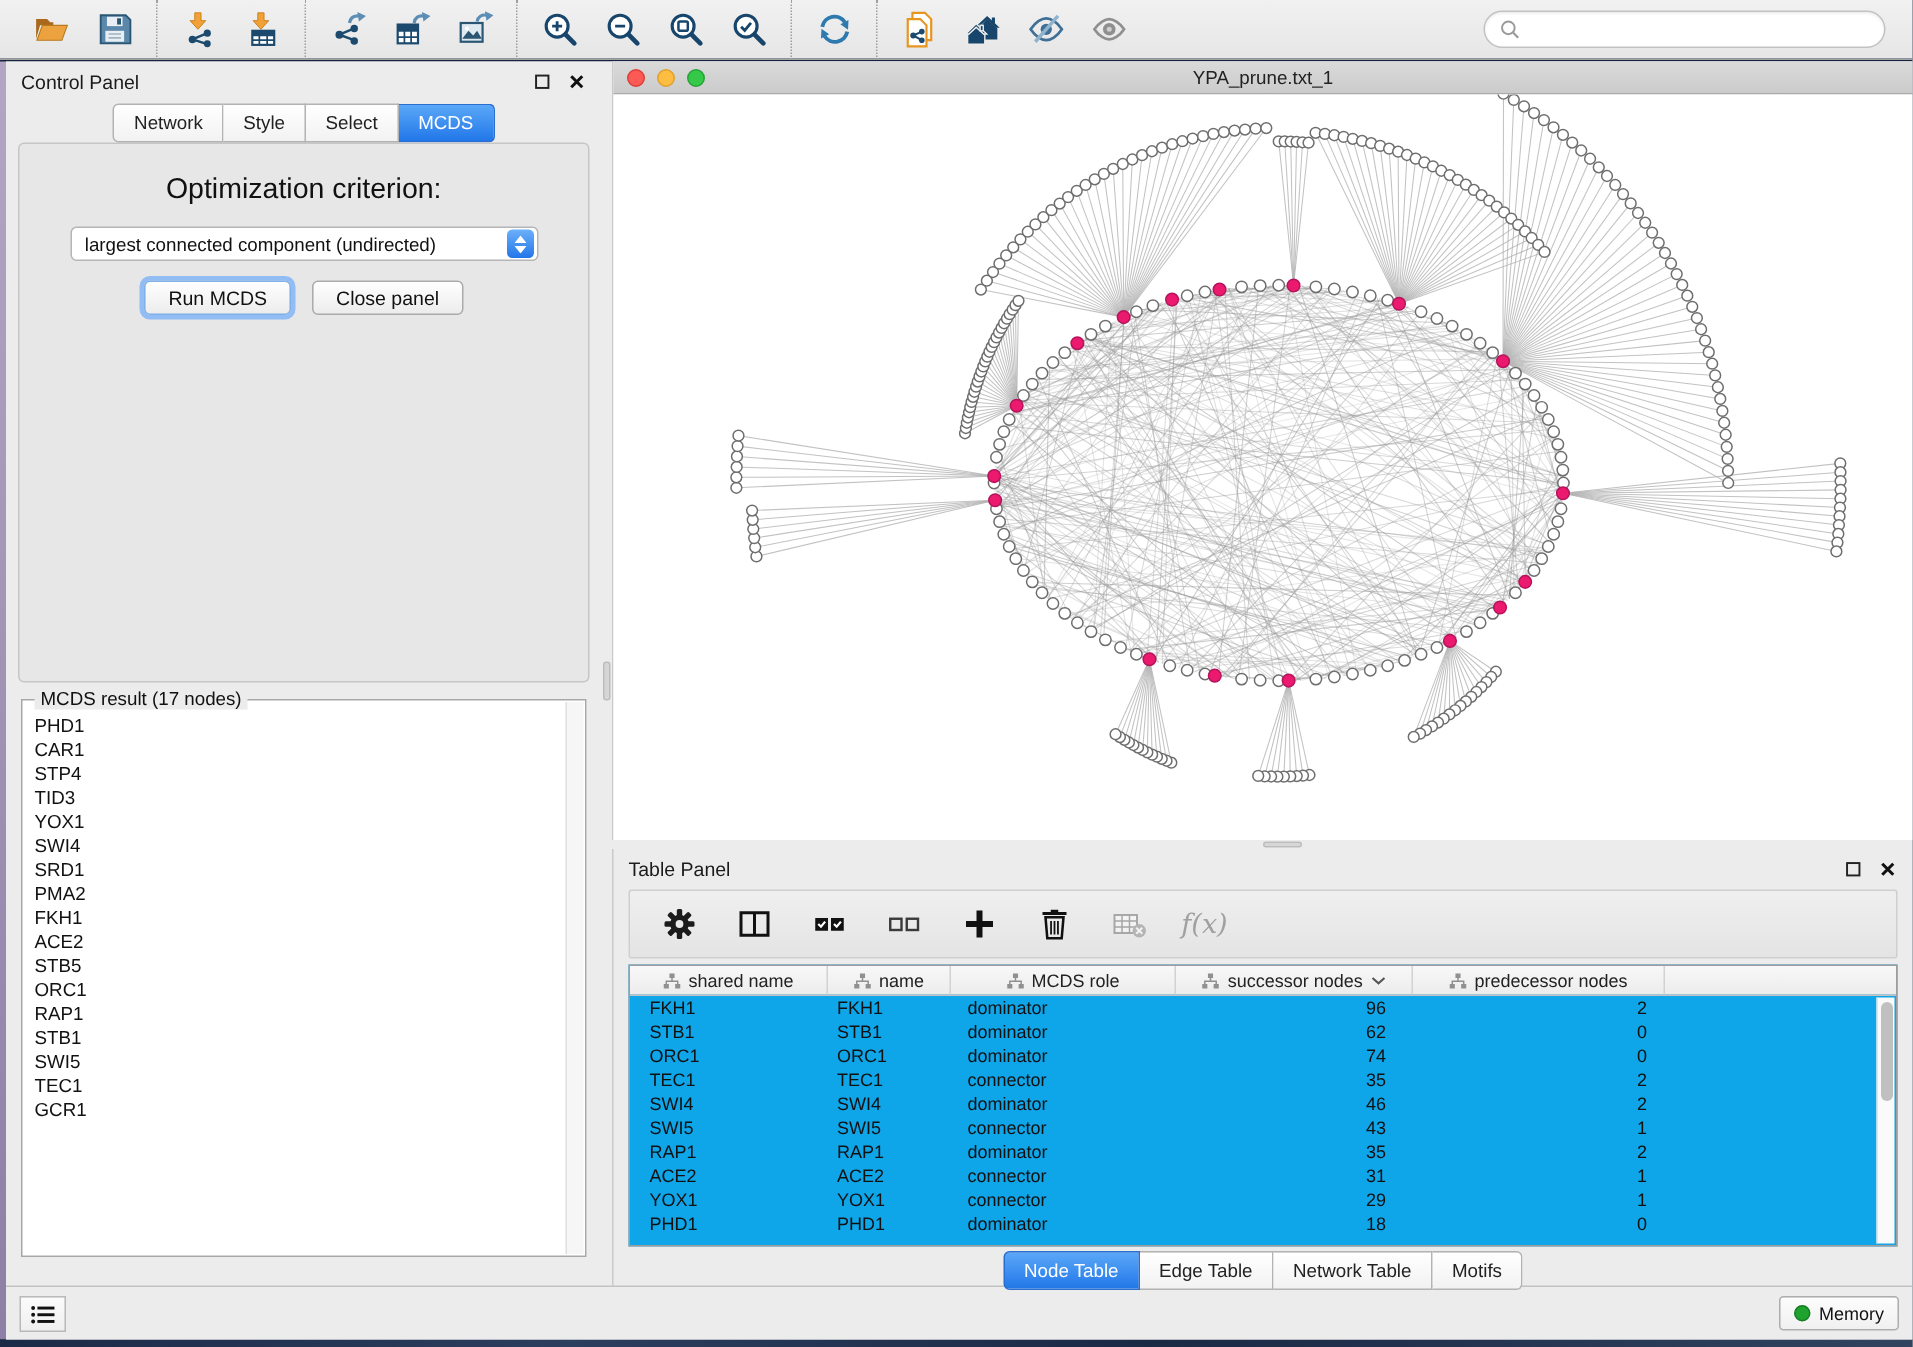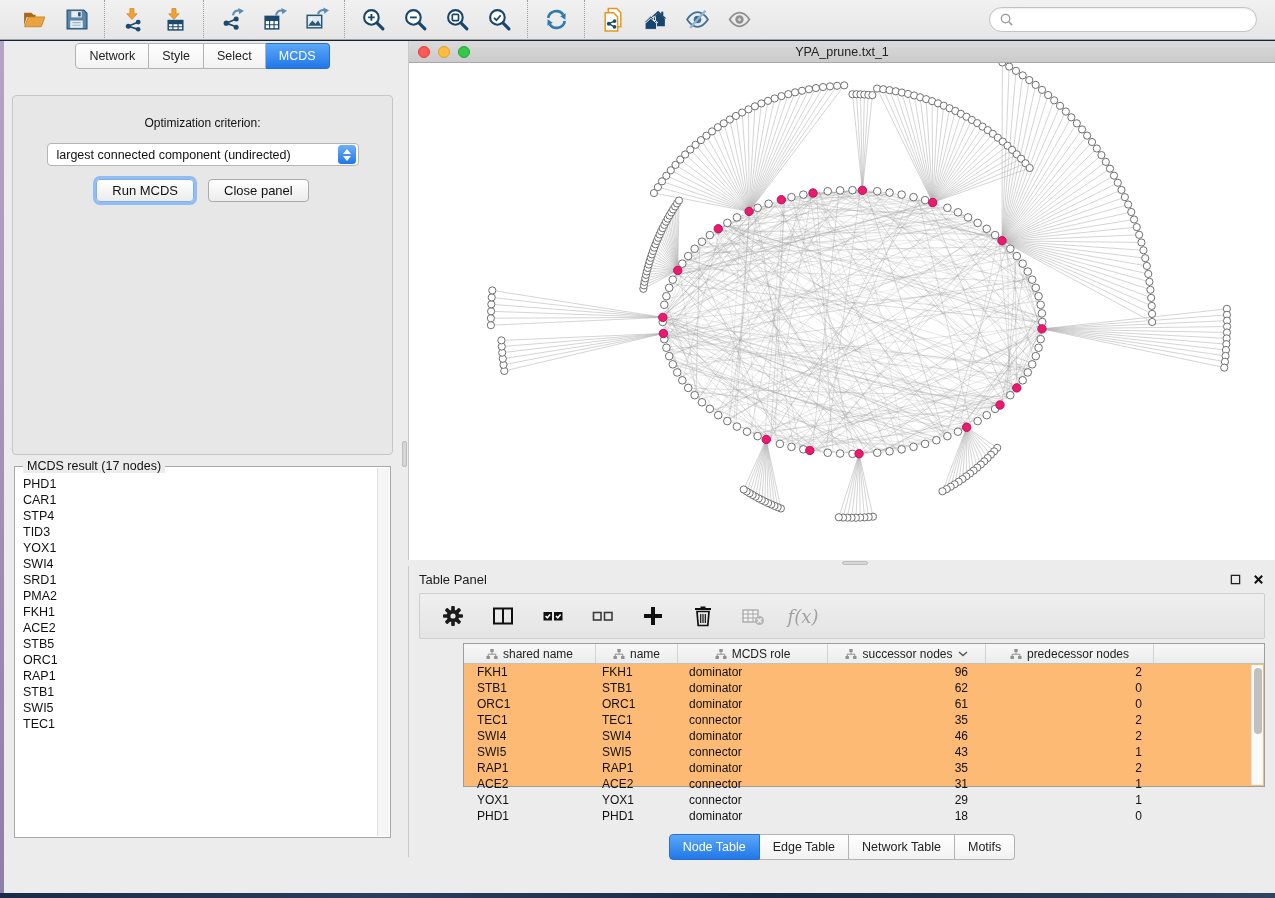--- a/index.html
+++ b/index.html
@@ -38,21 +38,21 @@
 
   .seg-tabs { display:flex; justify-content:center; margin-top:2px; position:relative; z-index:2; }
   .seg-tab { height:21px; padding:12px 13px; display:flex; align-items:center; font-size:12.5px;
     background:linear-gradient(#ffffff,#f2f2f2); border:1px solid #b3b3b3; border-left:none; color:#222; }
   .seg-tab:first-child { border-left:1px solid #b3b3b3; border-radius:4px 0 0 4px; }
   .seg-tab:last-child { border-radius:0 4px 4px 0; }
   .seg-tab.active { background:linear-gradient(#5aa8f8,#2277e8); border-color:#2a6fd0; color:#fff; }
 
   #cp-card { position:absolute; left:8px; top:54px; width:381px; height:360px;
     background:#e7e7e7; border:1px solid #c6c6c6; border-radius:4px; }
-  #opt-label { text-align:center; margin-top:20px; font-size:12px; }
+  #opt-label { text-align:center; margin-top:20px; font-size:19px; }
   #criterion-select { margin:13px auto 11px; width:312px; height:23px; background:#fff; border:1px solid #b5b5b5;
     border-radius:4px; display:flex; align-items:center; padding:0 2px 0 9px; }
   #criterion-select .val { flex:1; font-size:12.5px; white-space:nowrap; }
   .stepper { width:18px; height:19px; border-radius:3.5px; background:linear-gradient(#6cb0f9,#2276e9);
     display:flex; flex-direction:column; align-items:center; justify-content:center; gap:2px; }
   .stepper svg { width:8px; height:5px; display:block; }
   #cp-buttons { display:flex; justify-content:center; gap:14px; margin-top:13px; }
   .btn { height:23px; padding:0 15px; font-size:13px; font-family:"Liberation Sans",sans-serif; color:#111;
     background:linear-gradient(#ffffff,#ececec); border:1px solid #ababab; border-radius:4px; }
   .btn.focus-ring { box-shadow:0 0 0 3px rgba(100,165,250,.65); border-color:#7fb0e8; }
@@ -85,21 +85,21 @@
 
   
   #table-panel { position:absolute; left:404px; top:525px; right:0; height:291px; background:#ececec; border-left:1px solid #c9c9c9; }
   #tp-toolbar { position:absolute; left:10px; top:27px; right:10px; height:46px;
     background:linear-gradient(#efefef,#e4e4e4); border:1px solid #cfcfcf; border-radius:2px;
     display:flex; align-items:center; gap:24px; padding:0 20px; }
   .tp-icon { width:26px; height:26px; display:flex; align-items:center; justify-content:center; }
   .tp-icon svg { width:24px; height:24px; }
   #fx-label { font-family:"DejaVu Serif", serif; font-style:italic; font-size:18px; color:#a0a0a0; }
 
-  #node-table { position:absolute; left:10px; top:77px; right:10px; height:144px; background:#fdba74; border:1px solid #9d9d9d;margin-left:44px; }
+  #node-table { position:absolute; left:10px; top:77px; right:10px; height:188px; background:#0ea5e9; border:1px solid #9d9d9d; }
   .thead { display:flex; height:20px; background:linear-gradient(#f8f8f8,#ececec); border-bottom:1px solid #c2c2c2; }
   .th { display:flex; align-items:center; justify-content:center; gap:5px; font-size:12px; color:#222;
     border-right:1px solid #d2d2d2; overflow:hidden; }
   .th svg.tree { width:12px; height:12px; flex:none; }
   .th svg.chev { width:10px; height:6px; flex:none; }
   .th.filler { border-right:none; flex:1; }
   .trow { display:flex; height:16px; align-items:center; font-size:12px; }
   .td { overflow:hidden; white-space:nowrap; }
   .c0 { width:132px; padding-left:13px; }
   .c1 { width:82px;  padding-left:6px; }
@@ -282,20 +282,35 @@
     <input placeholder="" style="">
   </div>
 </div>
 
 <div id="desktop-left"></div>
 <div id="desktop-bottom"></div>
 
 <div id="app">
 
   <div id="control-panel">
+    <div class="panel-head">
+      <span class="panel-title">Control Panel</span>
+      <span class="winbtns">
+        <span class="winbtn">
+            <svg viewBox="0 0 12 12">
+              <rect x="1.5" y="1.5" width="9" height="9" fill="none" stroke="#222" stroke-width="1.4"></rect>
+            </svg>
+          </span>
+        <span class="winbtn">
+            <svg viewBox="0 0 12 12">
+              <path d="M2 2l8 8M10 2l-8 8" stroke="#111" stroke-width="2.2"></path>
+            </svg>
+          </span>
+      </span>
+    </div>
     <div class="seg-tabs" id="cp-tabs">
         <div class="seg-tab">Network</div>
         <div class="seg-tab">Style</div>
         <div class="seg-tab">Select</div>
         <div class="seg-tab active">MCDS</div>
       </div>
     <div id="cp-card">
       <div id="opt-label">Optimization criterion:</div>
       <div id="criterion-select">
         <span class="val">largest connected component (undirected)</span>
@@ -325,20 +340,21 @@
           <div>SRD1</div>
           <div>PMA2</div>
           <div>FKH1</div>
           <div>ACE2</div>
           <div>STB5</div>
           <div>ORC1</div>
           <div>RAP1</div>
           <div>STB1</div>
           <div>SWI5</div>
           <div>TEC1</div>
+          <div>GCR1</div>
         </div>
       <div id="result-scroll"></div>
     </div>
   </div>
 
   <div id="v-splitter">
       <div class="grip"></div>
     </div>
 
   <div id="network-frame">
@@ -1307,21 +1323,21 @@
             <div class="td c0" style="width: 132px;">STB1</div>
             <div class="td c1" style="width: 82px;">STB1</div>
             <div class="td c2" style="width: 150px;">dominator</div>
             <div class="td c3" style="width: 158px;">62</div>
             <div class="td c4" style="width: 168px;">0</div>
           </div>
           <div class="trow">
             <div class="td c0" style="width: 132px;">ORC1</div>
             <div class="td c1" style="width: 82px;">ORC1</div>
             <div class="td c2" style="width: 150px;">dominator</div>
-            <div class="td c3" style="width: 158px;">61</div>
+            <div class="td c3" style="width: 158px;">74</div>
             <div class="td c4" style="width: 168px;">0</div>
           </div>
           <div class="trow">
             <div class="td c0" style="width: 132px;">TEC1</div>
             <div class="td c1" style="width: 82px;">TEC1</div>
             <div class="td c2" style="width: 150px;">connector</div>
             <div class="td c3" style="width: 158px;">35</div>
             <div class="td c4" style="width: 168px;">2</div>
           </div>
           <div class="trow">
@@ -1374,13 +1390,31 @@
     <div id="tp-tabs">
         <div class="seg-tabs" id="tbl-tabs">
           <div class="seg-tab active">Node Table</div>
           <div class="seg-tab">Edge Table</div>
           <div class="seg-tab">Network Table</div>
           <div class="seg-tab">Motifs</div>
         </div>
       </div>
   </div>
 
+  <div id="status-bar">
+    <div id="list-btn">
+      <svg viewBox="0 0 22 16">
+          <g fill="#111">
+            <circle cx="2.5" cy="2.5" r="1.6"></circle>
+            <rect x="6" y="1.3" width="14" height="2.4"></rect>
+            <circle cx="2.5" cy="8" r="1.6"></circle>
+            <rect x="6" y="6.8" width="14" height="2.4"></rect>
+            <circle cx="2.5" cy="13.5" r="1.6"></circle>
+            <rect x="6" y="12.3" width="14" height="2.4"></rect>
+          </g>
+        </svg>
+    </div>
+    <div id="memory-btn">
+      <span id="memory-dot"></span>
+      <span>Memory</span>
+    </div>
+  </div>
 </div>
 
 </body></html>

